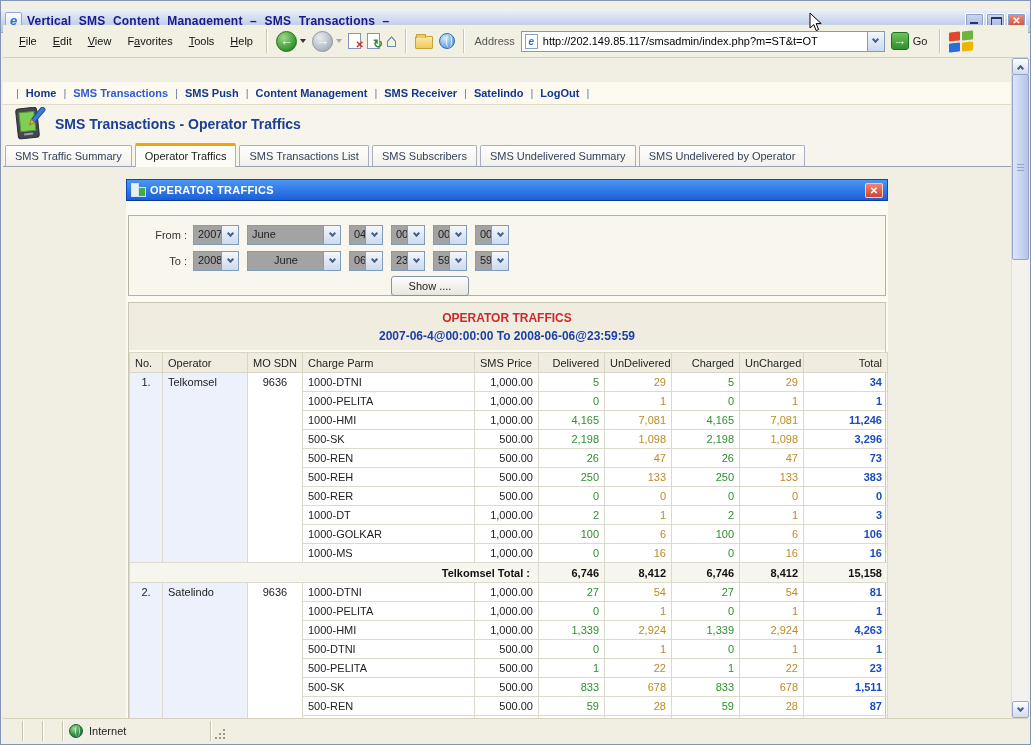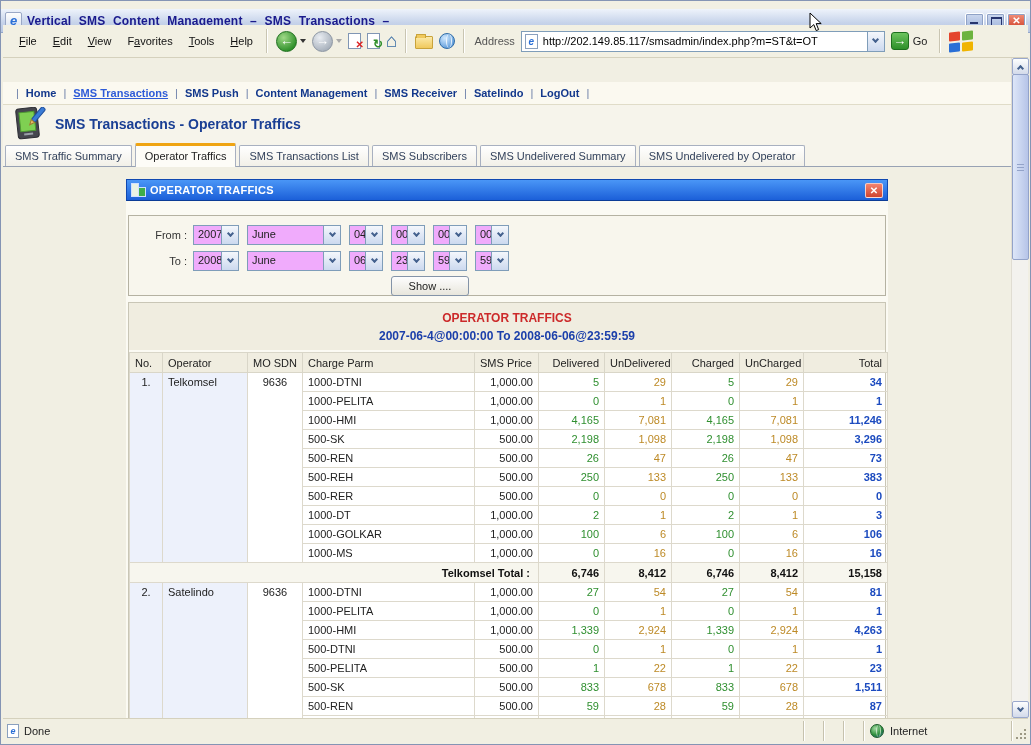--- a/index.html
+++ b/index.html
@@ -89,21 +89,21 @@
     background:linear-gradient(90deg,#4c6a9e 0,#4c6a9e 20%,#5c7aab 20%,#5c7aab 30.5%,#6f8cba 30.5%,#6f8cba 38.8%,
       #81a0cc 38.8%,#81a0cc 49.5%,#a3c5ee 49.5%,#a3c5ee 72%,#9dc0ec 72%,#9dc0ec 84%,#a6c8f0 84%);
     border-bottom:1px solid #7d95bd;}
   #banner-title{color:#fff;font-weight:bold;font-size:12px;padding-left:8px;text-shadow:1px 1px 1px rgba(10,20,60,.45);}
 
   
   #navbar{position:absolute;left:2px;right:19px;top:81px;height:23px;background:#fbf9f0;
     border-bottom:1px solid #e0dcc8;display:flex;align-items:center;padding-left:6px;}
   .nav-sep{color:#6b7ea8;margin:0 7px;}
   .nav-item{color:#13388c;font-weight:bold;cursor:pointer;}
-  .nav-active{color:#2e5bd8;text-decoration:underline;}
+  .nav-active{color:#2e5bd8;}
 
   
   #page-header{position:absolute;left:2px;right:19px;top:104px;height:38px;background:#f6f4eb;
     display:flex;align-items:center;}
   #pda-icon{margin:0 8px 0 8px;flex:none;}
   #page-title{color:#1a3f94;font-weight:bold;font-size:14px;}
 
   
   #tabbar{position:absolute;left:2px;right:19px;top:142px;height:24px;background:#f6f4eb;
     border-bottom:1px solid #98a2b4;display:flex;align-items:flex-end;padding-left:2px;}
@@ -124,21 +124,21 @@
   #dlg-title{color:#fff;font-weight:bold;letter-spacing:.3px;flex:1;}
   #dlg-close{width:18px;height:15px;border:1px solid rgba(255,255,255,.7);border-radius:2px;
     background:linear-gradient(#f4836e,#cf4530);position:relative;flex:none;cursor:pointer;}
   #dlg-close::after{content:"\2715";position:absolute;left:0;right:0;top:0;text-align:center;
     color:#fff;font-weight:bold;font-size:10px;line-height:14px;}
 
   
   #form-box{margin:14px 2px 0 2px;height:81px;border:1px solid #b5b2a2;background:#f8f6ed;padding:8px 0 0 12px;}
   .form-row{display:flex;align-items:center;height:22px;margin-bottom:4px;}
   .form-label{width:46px;text-align:right;margin-right:6px;color:#333;}
-  .xp-select{display:flex;align-items:stretch;height:20px;border:1px solid #7f9db9;background:#f0abfc;margin-right:8px;}
+  .xp-select{display:flex;align-items:stretch;height:20px;border:1px solid #7f9db9;background:#a3a3a3;margin-right:8px;}
   .xp-select .val{flex:1;padding:2px 3px 0 4px;overflow:hidden;white-space:nowrap;}
   .xp-select .xp-select-btn{width:17px;background:linear-gradient(#f4f7fc,#ccd9ef);border-left:1px solid #7f9db9;
     display:flex;align-items:center;justify-content:center;}
   .xp-select.w0{width:46px;}.xp-select.w1{width:94px;}
   .xp-select.w2,.xp-select.w3,.xp-select.w4,.xp-select.w5{width:34px;}
   #show-row{padding-left:250px;margin-top:2px;}
   #show-btn{width:78px;height:20px;border:1px solid #8494a8;border-radius:3px;
     background:linear-gradient(#fdfdfd,#e8e6dc);font-family:"Liberation Sans",sans-serif;font-size:11px;color:#222;}
 
   
@@ -357,21 +357,21 @@
               <span class="xp-select w5">
                 <span class="val">00</span>
                 <span class="xp-select-btn">
                   <span class="chev"></span>
                 </span>
               </span>
             </span>
         </div>
         <div class="form-row">
           <span class="form-label">To :</span>
-          <span id="to-selects" style="display:flex;">
+          <span id="to-selects" style="display:flex;text-align:center;">
               <span class="xp-select w0">
                 <span class="val">2008</span>
                 <span class="xp-select-btn">
                   <span class="chev"></span>
                 </span>
               </span>
               <span class="xp-select w1">
                 <span class="val">June</span>
                 <span class="xp-select-btn">
                   <span class="chev"></span>
@@ -628,24 +628,20 @@
     <span class="sb-btn sb-up">
         <span class="chev chev-up"></span>
       </span>
     <span id="sb-thumb"></span>
     <span class="sb-btn sb-down">
         <span class="chev"></span>
       </span>
   </div>
 
   <div id="statusbar">
-    <span class="sb-pane" id="pane-main">
-      <span class="status-doc-icon"></span>
-      <span>Done</span>
-    </span>
     <span class="sb-pane pane-small"></span>
     <span class="sb-pane pane-small"></span>
     <span class="sb-pane pane-small"></span>
     <span class="sb-pane" id="pane-zone">
       <span class="globe-icon"></span>
       <span>Internet</span>
     </span>
     <span id="grip"></span>
   </div>
 

